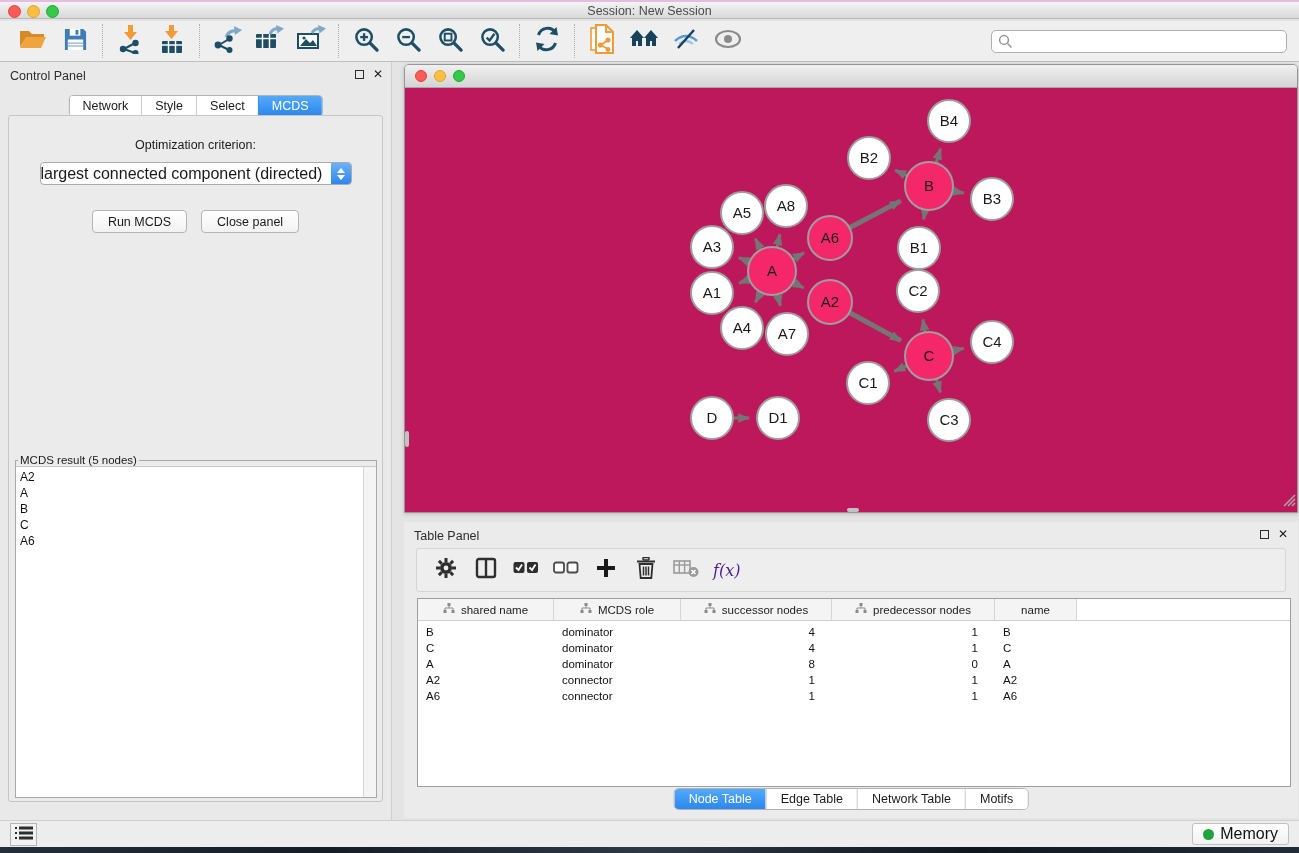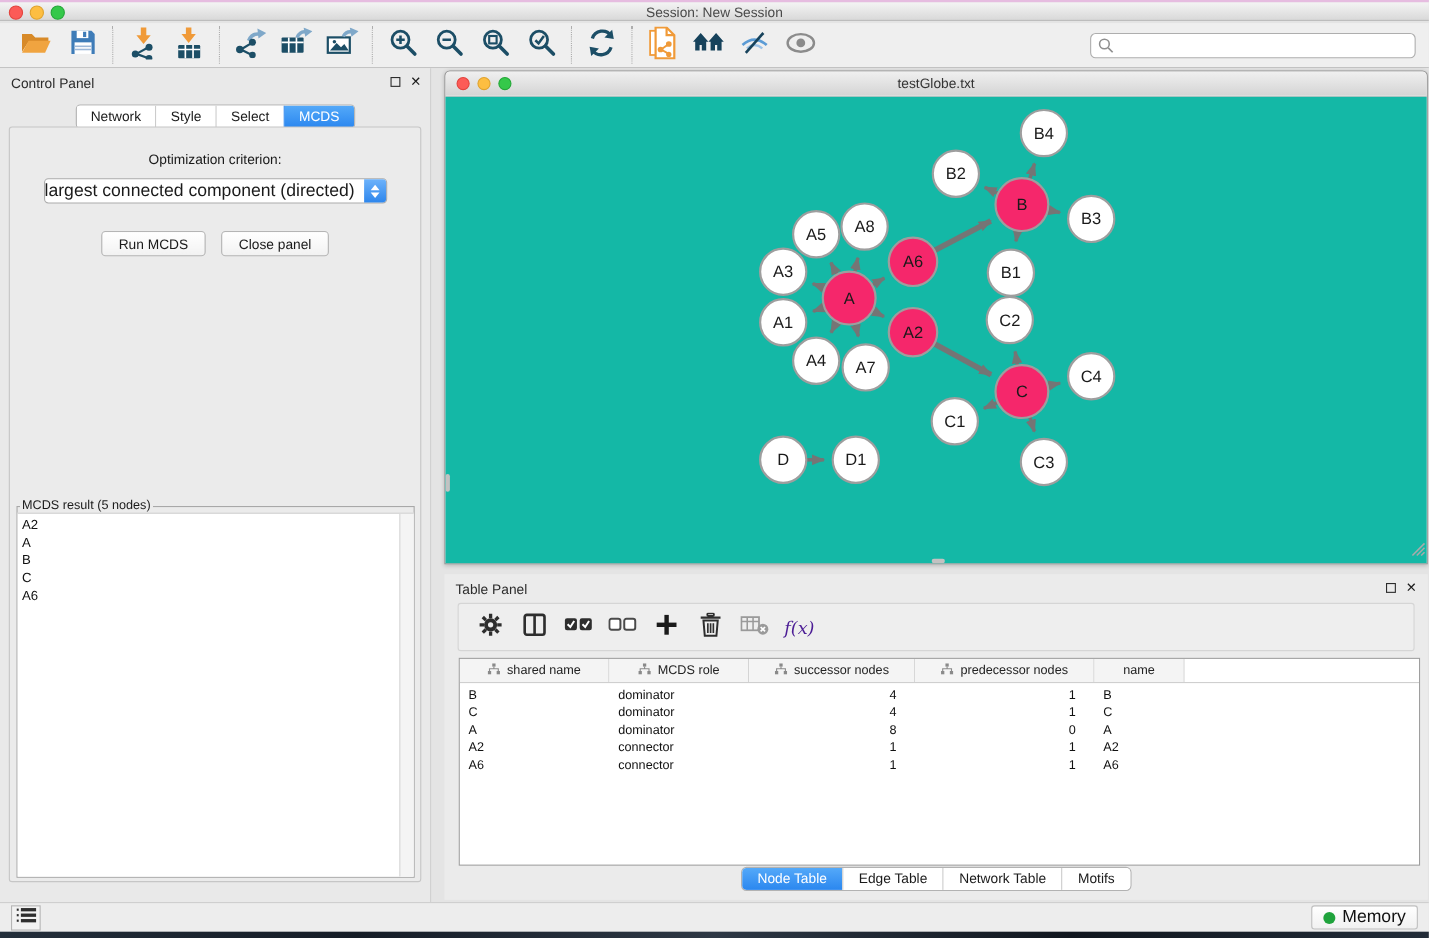--- a/index.html
+++ b/index.html
@@ -71,21 +71,21 @@
 
   
   .net-window { position:absolute; left:404px; top:2px; width:894px; height:449px;
     background:#fff; border:1px solid #969696; border-radius:5px 5px 0 0;
     box-shadow:0 1px 4px rgba(0,0,0,0.18); }
   .net-titlebar { position:relative; height:23px; background:linear-gradient(#f0f0f0,#d4d4d4);
     border-bottom:1px solid #a8a8a8; border-radius:4px 4px 0 0; }
   .net-titlebar .title { position:absolute; left:0; right:0; top:4px; text-align:center; font-size:12.5px; color:#333; }
   .net-lights { position:absolute; left:10px; top:5px; display:flex; gap:7px; }
   .net-lights .light { width:12px; height:12px; }
-  .net-canvas { position:relative; width:892px; height:424px; background:#14b8a6; overflow:hidden; }
+  .net-canvas { position:relative; width:892px; height:424px; background:#be185d; overflow:hidden; }
   .node-label { font-family:"Liberation Sans","DejaVu Sans",sans-serif; font-size:15px; fill:#1a1a1a; }
   .vthumb { position:absolute; left:0; top:343px; width:4px; height:16px; background:#c2c2c2; border-radius:2px; }
   .hthumb { position:absolute; left:442px; bottom:0; width:12px; height:4px; background:#c2c2c2; border-radius:2px; }
   .resize-grip { position:absolute; right:1px; bottom:1px; }
 
   
   .table-panel { position:absolute; left:404px; top:460px; width:894px; height:296px; background:#ebebeb; }
   .table-panel .win-ctrls { right:10px; }
   .tp-toolbar { position:absolute; left:12px; right:12px; top:26px; height:44px;
     background:#eeeeee; border:1px solid #d5d5d5; border-radius:3px;
@@ -327,21 +327,20 @@
     </div>
   </div>
 
   <div class="net-window">
     <div class="net-titlebar">
       <div class="net-lights">
         <div class="light red"></div>
         <div class="light yellow"></div>
         <div class="light green"></div>
       </div>
-      <div class="title">testGlobe.txt</div>
     </div>
     <div class="net-canvas">
       <svg width="892" height="424" viewBox="0 0 892 424">
         <defs>
           <marker id="arrowhead" viewBox="0 0 10 8" refX="9" refY="4" markerWidth="12" markerHeight="10" orient="auto" markerUnits="userSpaceOnUse">
             <path d="M0,0 L10,4 L0,8 Z" fill="#757575"></path>
           </marker>
         </defs>
       <line x1="344.4669684187214" y1="191.26211157980217" x2="334.22741316071165" y2="195.01661517440573" stroke="#757575" stroke-width="3.2" marker-end="url(#arrowhead)"></line>
           <line x1="344.7165594187538" y1="174.08662376750152" x2="333.9258240356725" y2="169.770329614269" stroke="#757575" stroke-width="3.2" marker-end="url(#arrowhead)"></line>

